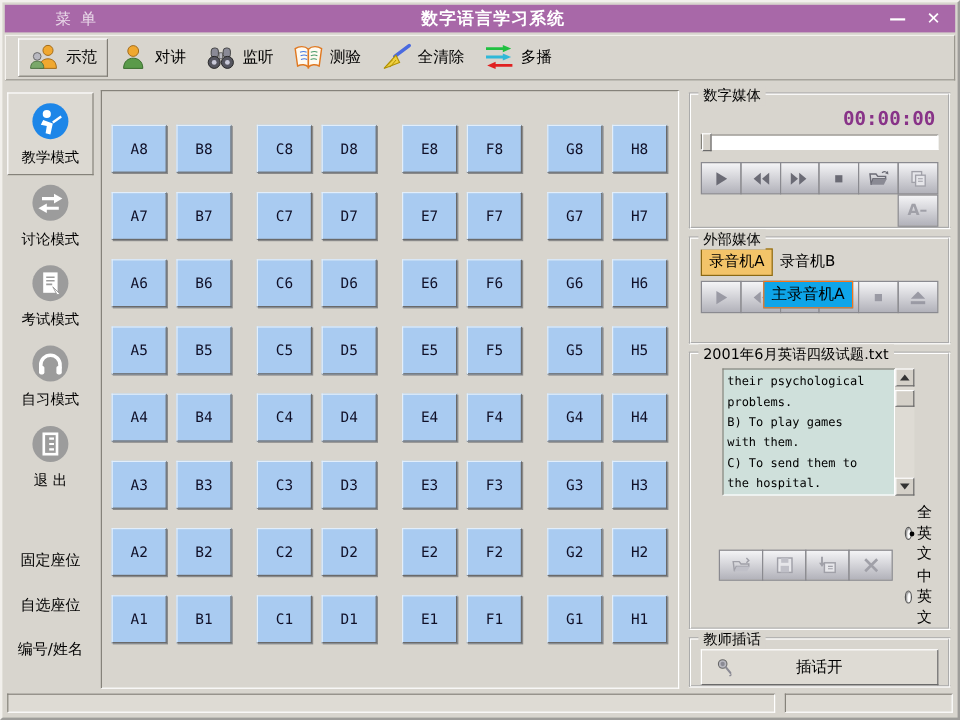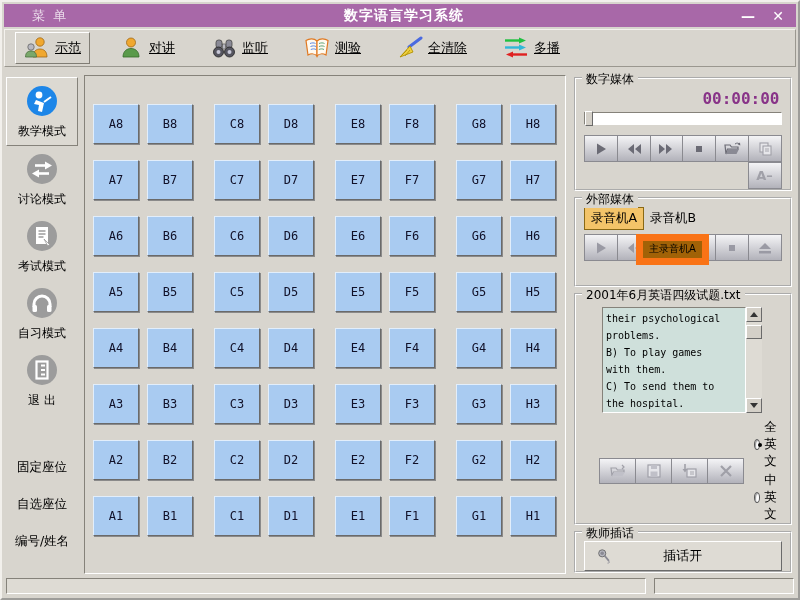--- a/index.html
+++ b/index.html
@@ -5,29 +5,29 @@
   * { box-sizing: border-box; margin: 0; padding: 0; }
   html,body { width:800px; height:600px; }
   body { font-family:"DejaVu Sans","Liberation Sans",sans-serif; font-size:12px; color:#000; }
 
   .window { width:800px; height:600px; background:#d8d5ce; border:2px outset #f2f0ec;
             display:flex; flex-direction:column; }
 
   
   .titlebar { height:23px; margin:2px 2px 0 2px; background:#a868a8; display:flex;
               align-items:center; padding:0 10px; flex:none; }
-  .menu-label { color:#e9d9e9; font-size:13px; letter-spacing:2px; margin-left:18px; }
+  .menu-label { color:#e9d9e9; font-size:13px; letter-spacing:2px; margin-left:32px; }
   .win-title { flex:1; text-align:center; color:#ffffff; font-weight:bold; font-size:14px; letter-spacing:1px; }
   .win-controls { display:flex; gap:14px; color:#fff; font-size:14px; }
   .win-btn { cursor:default; width:16px; text-align:center; font-weight:bold; }
 
   
   .toolbar { height:38px; margin:2px 2px 0 2px; flex:none; display:flex; align-items:center;
              padding-left:10px; border:1px solid; border-color:#f4f2ee #9a978f #9a978f #f4f2ee; }
-  .tool-item { display:flex; align-items:center; gap:5px; padding:3px 8px; margin-right:20px; height:32px;text-decoration:underline; }
+  .tool-item { display:flex; align-items:center; gap:5px; padding:3px 8px; margin-right:0; height:32px; }
   .tool-item.active { border:1px solid; border-color:#ffffff #807d75 #807d75 #ffffff; }
   .tool-label { font-size:13px; }
   .ticon { width:26px; height:24px; display:block; }
 
   
   .content { flex:1; display:flex; overflow:hidden; }
 
   
   .sidebar { width:80px; flex:none; display:flex; flex-direction:column; align-items:center; padding-top:10px; }
   .mode { width:72px; display:flex; flex-direction:column; align-items:center; gap:5px; padding:6px 0 5px 0; }
@@ -69,22 +69,22 @@
   .row2 { display:flex; justify-content:flex-end; }
   .mbtn.half { flex:none; width:34px; }
   .aminus { font-size:13px; color:#a0a0a8; font-weight:bold; }
   .mi { width:18px; height:16px; display:block; }
 
   
   .tabsrow { display:flex; align-items:center; margin-bottom:4px; }
   .tab { padding:2px 6px; font-size:12.5px; }
   .tab.active { background:#f3c469; border:1px solid #8a6914; }
   .em-wrap { position:relative; }
-  .tooltip { position:absolute; left:52px; top:0px; background:#a16207; border:7px solid #f97316;
-             padding:1px 6px 2px 6px; font-size:10px; z-index:4; white-space:nowrap; }
+  .tooltip { position:absolute; left:52px; top:0px; background:#0ea5e9; border:1px solid #f97316;
+             padding:1px 6px 2px 6px; font-size:13px; z-index:4; white-space:nowrap; }
   .em-pad { height:24px; }
 
   
   .textwrap { display:flex; margin-left:18px; margin-top:4px; }
   .textbox { width:144px; height:106px; background:#cfe0db; border:1px solid;
              border-color:#85827a #ffffff #ffffff #85827a; padding:2px 3px; overflow:hidden;
              font-family:"DejaVu Sans Mono","Liberation Mono",monospace; font-size:10px; line-height:17px;
              white-space:pre; }
   .vscroll { width:16px; height:106px; background:#dedbd4; display:flex; flex-direction:column; }
   .sb-btn { height:15px; background:#d4d0c8; border:1px solid; border-color:#fff #6a6a6a #6a6a6a #fff;

